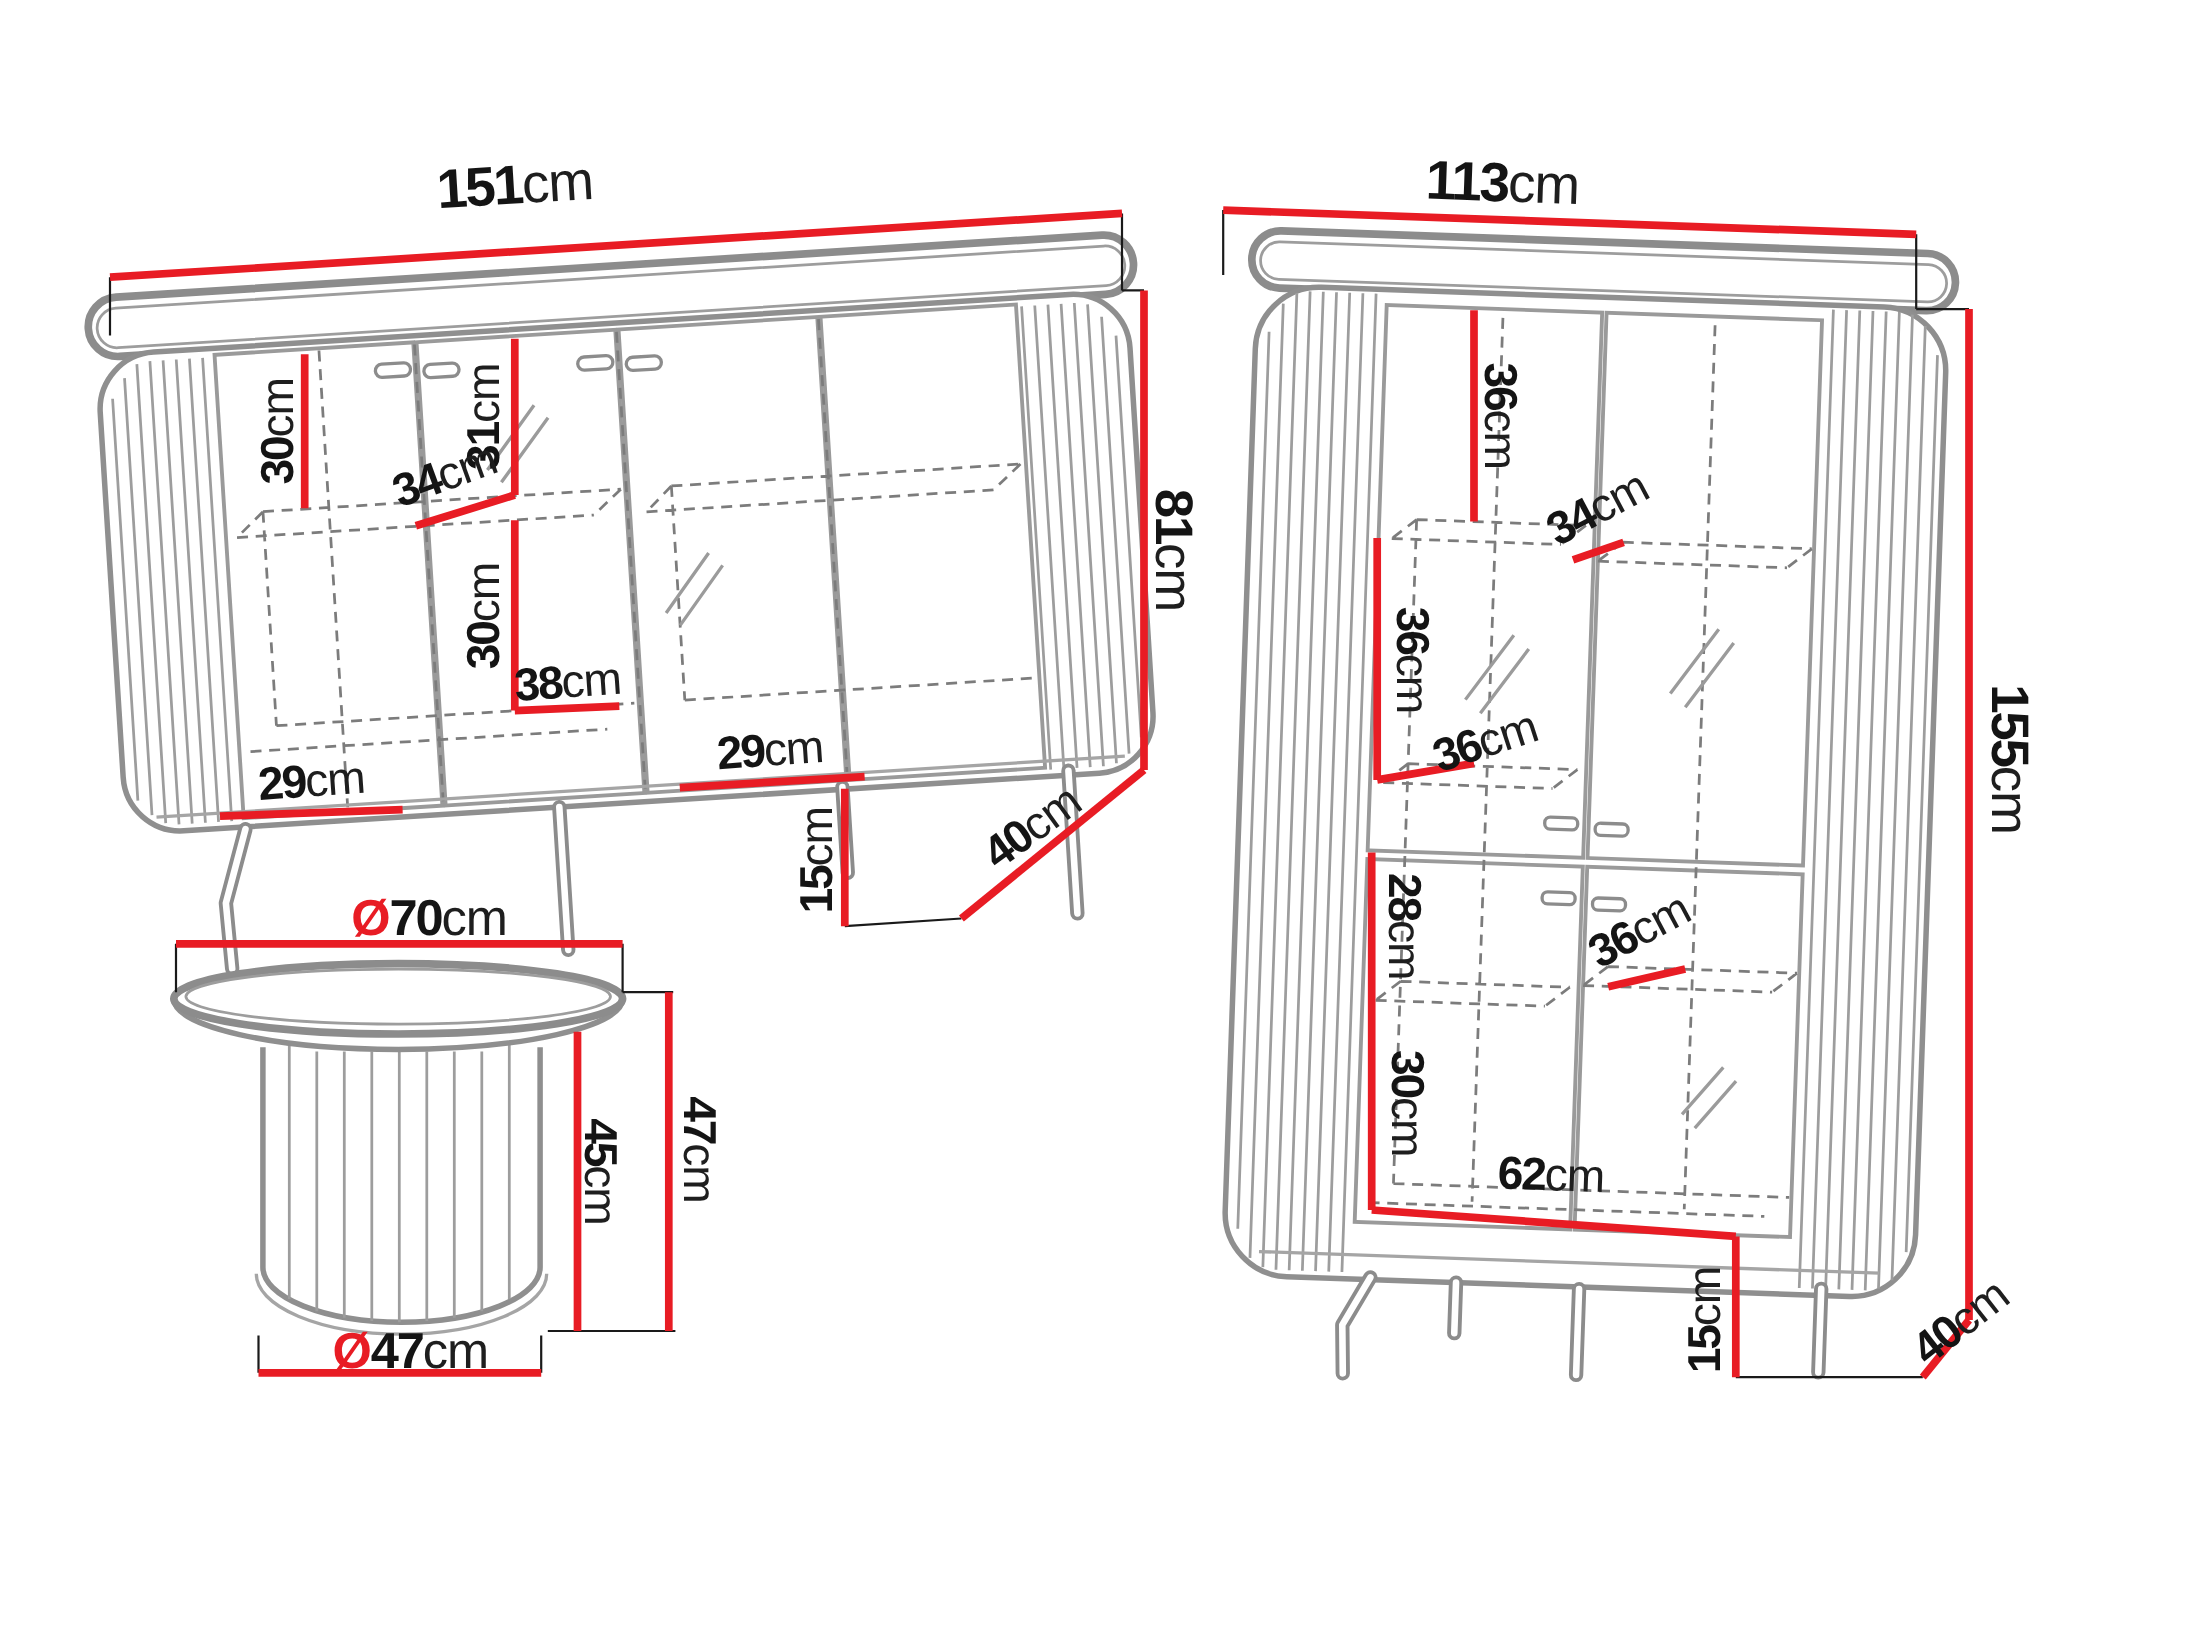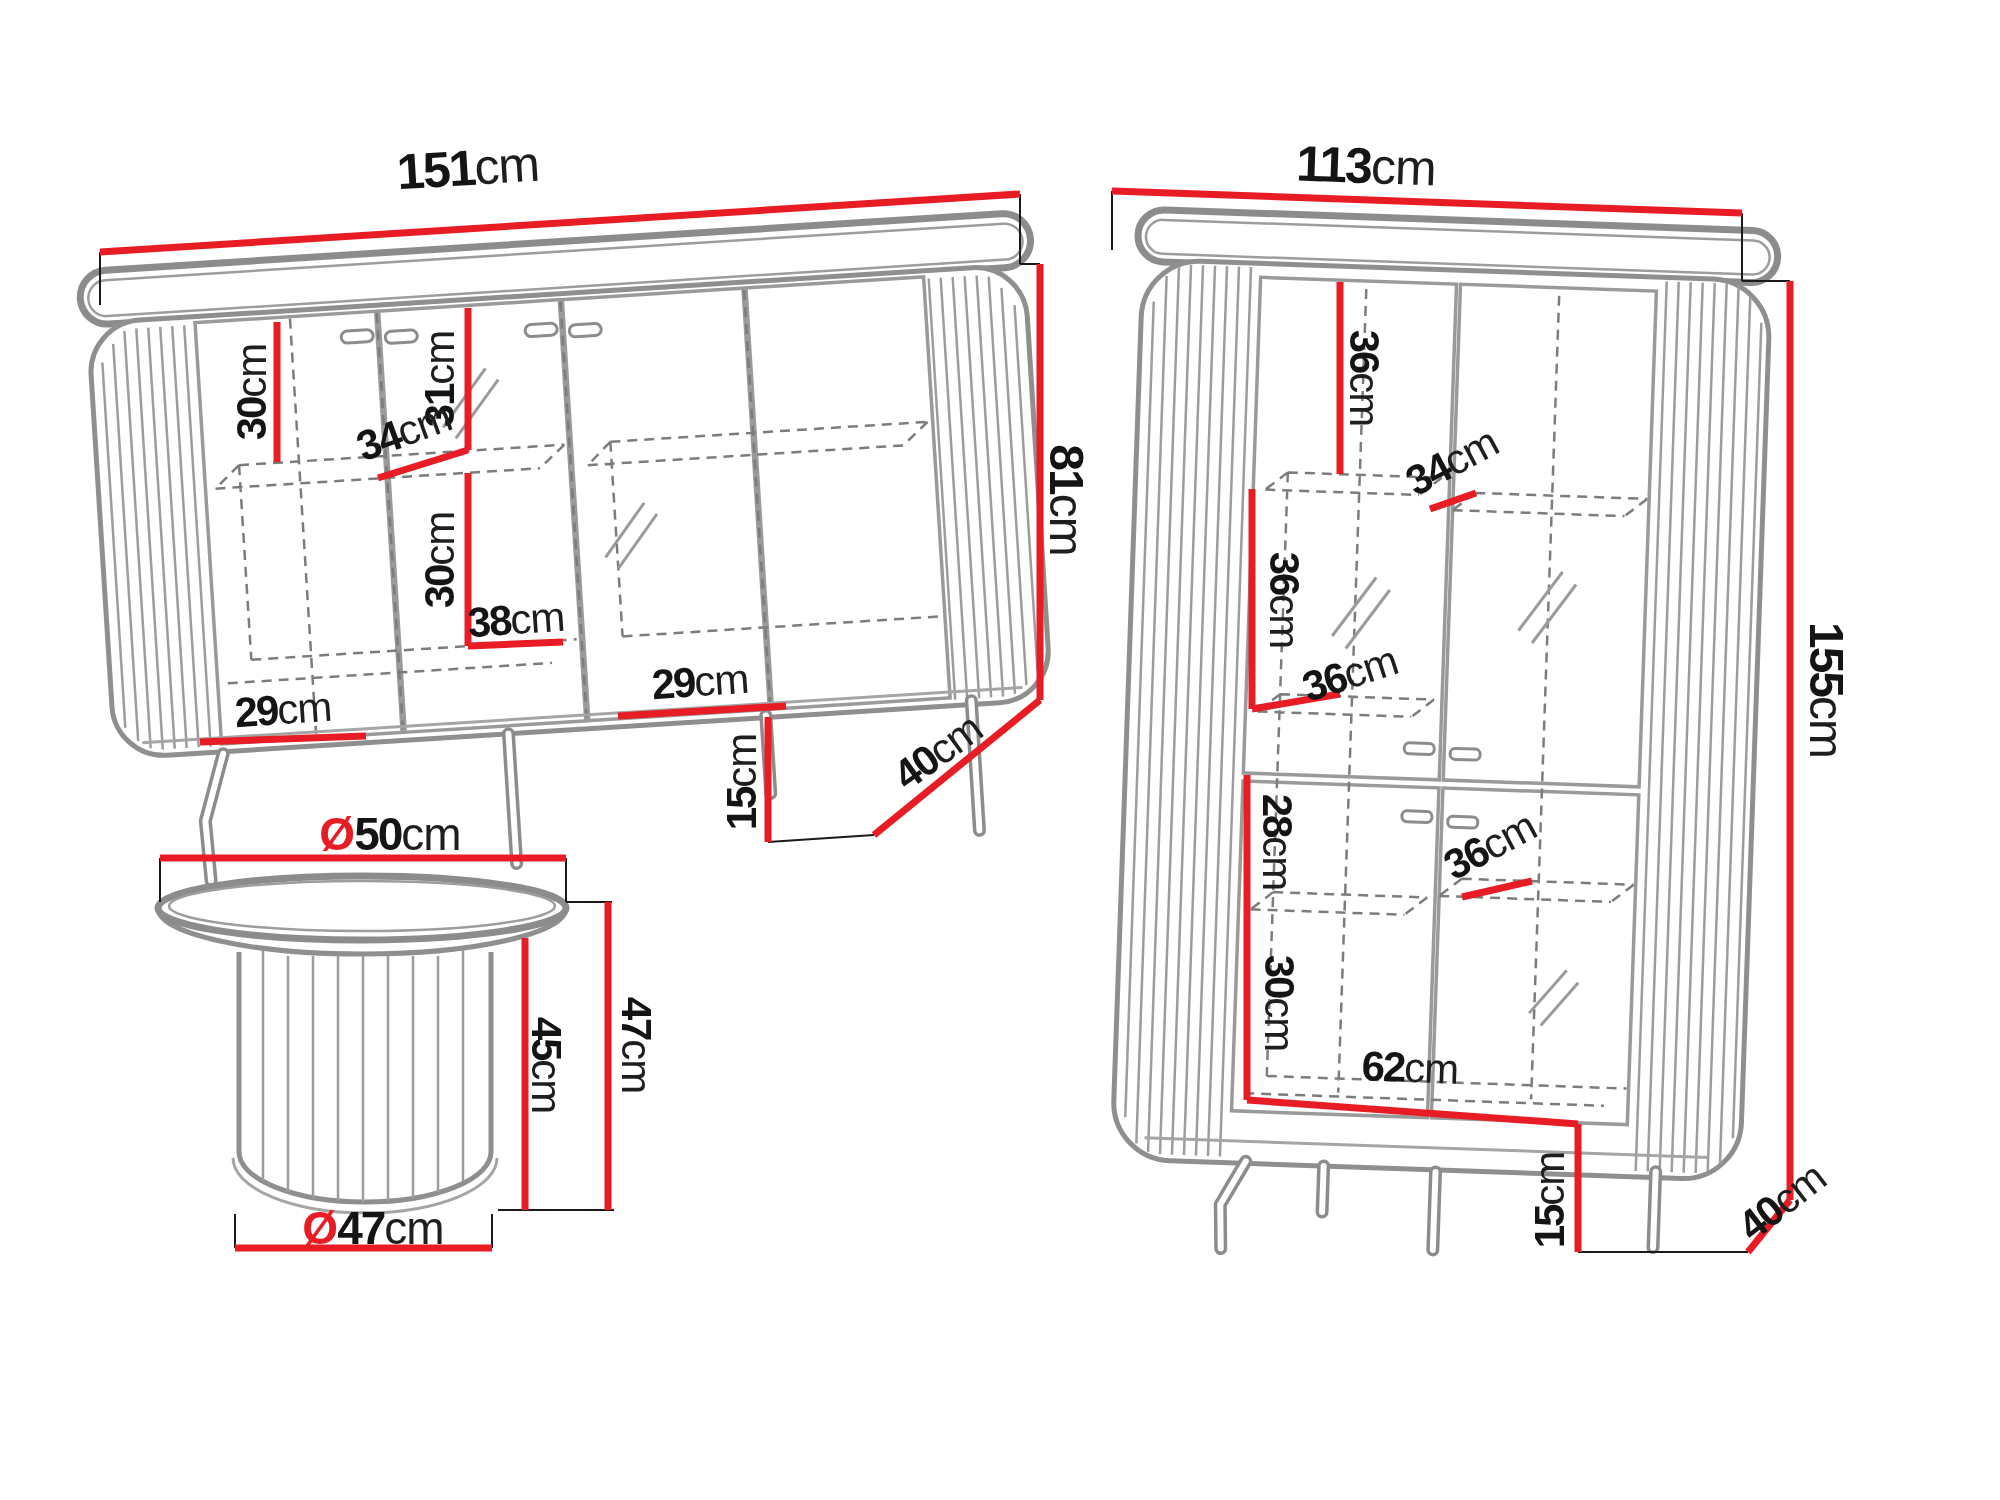--- a/index.html
+++ b/index.html
@@ -167,19 +167,19 @@
   <div class="dim" style="--x:1284px;--y:600px;--r:90deg;--fs:42px"><b>36</b><span>cm</span></div>
   <div class="dim" style="--x:1350px;--y:674px;--r:-18deg;--fs:42px"><b>36</b><span>cm</span></div>
   <div class="dim" style="--x:1277px;--y:842px;--r:90deg;--fs:42px"><b>28</b><span>cm</span></div>
   <div class="dim" style="--x:1490px;--y:846px;--r:-28deg;--fs:42px"><b>36</b><span>cm</span></div>
   <div class="dim" style="--x:1279px;--y:1003px;--r:90deg;--fs:42px"><b>30</b><span>cm</span></div>
   <div class="dim" style="--x:1410px;--y:1068px;--r:2deg;--fs:42px"><b>62</b><span>cm</span></div>
   <div class="dim" style="--x:1826px;--y:690px;--r:90deg;--fs:48px"><b>155</b><span>cm</span></div>
   <div class="dim" style="--x:1550px;--y:1200px;--r:-90deg;--fs:42px"><b>15</b><span>cm</span></div>
   <div class="dim" style="--x:1782px;--y:1202px;--r:-38deg;--fs:42px"><b>40</b><span>cm</span></div>
 
-  <div class="dim" style="--x:390px;--y:834px;--r:0deg;--fs:46px"><i>Ø</i><b>50</b><span>cm</span></div>
+  <div class="dim" style="--x:390px;--y:834px;--r:0deg;--fs:46px"><i>Ø</i><b>70</b><span>cm</span></div>
   <div class="dim" style="--x:546px;--y:1065px;--r:90deg;--fs:42px"><b>45</b><span>cm</span></div>
   <div class="dim" style="--x:636px;--y:1045px;--r:90deg;--fs:42px"><b>47</b><span>cm</span></div>
   <div class="dim" style="--x:373px;--y:1228px;--r:0deg;--fs:46px"><i>Ø</i><b>47</b><span>cm</span></div>
 </div>
 
 </div>
 
 </body></html>

